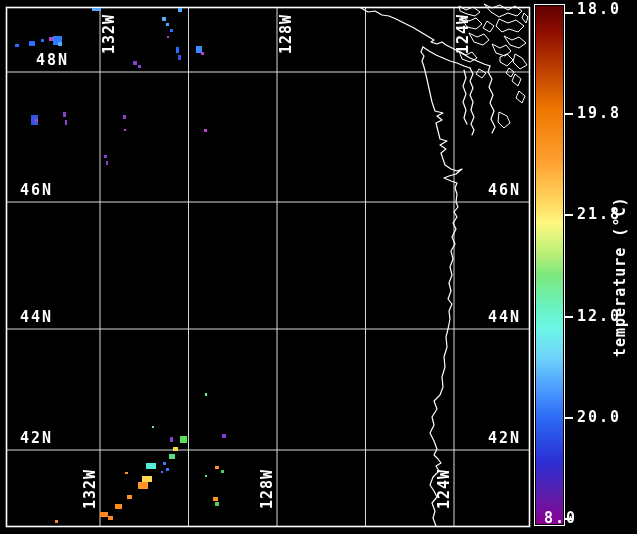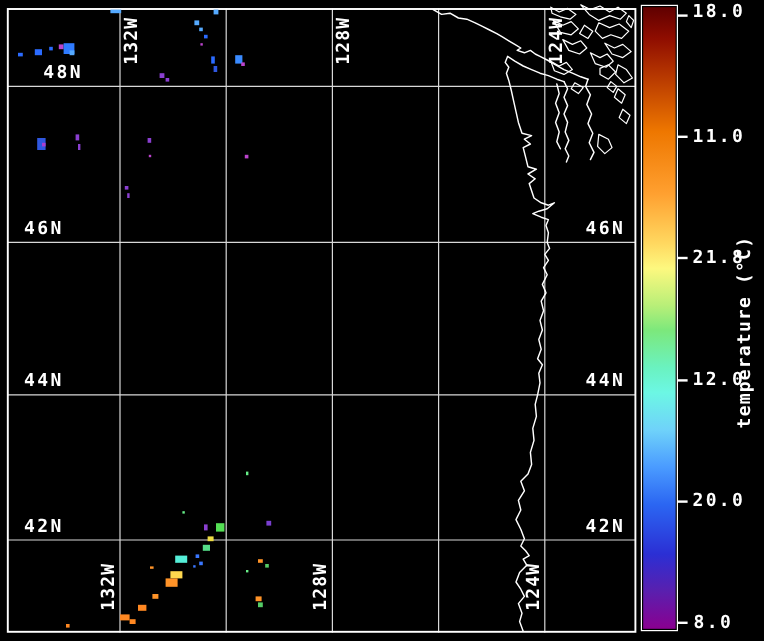--- a/index.html
+++ b/index.html
@@ -137,25 +137,25 @@
       <div class="label vlabel" style="left: 437px; top: 509px;">124W</div>
     </div>
 
   <div class="cbar-frame">
     <div id="cbar-grad" class="cbar-grad" style="background: linear-gradient(rgb(96, 0, 0) 0%, rgb(143, 13, 0) 5%, rgb(176, 48, 0) 10%, rgb(238, 119, 0) 20%, rgb(255, 160, 48) 30%, rgb(255, 216, 96) 38%, rgb(253, 248, 127) 42%, rgb(184, 239, 120) 48%, rgb(124, 232, 124) 52%, rgb(106, 242, 192) 58%, rgb(108, 247, 228) 62%, rgb(111, 210, 250) 68%, rgb(74, 155, 255) 74%, rgb(43, 102, 242) 80%, rgb(43, 47, 212) 88%, rgb(90, 31, 174) 94%, rgb(138, 0, 144) 100%);"></div>
   </div>
   <div id="cbar-ticks">
       <div class="cbar-tick" style="top: 12px;"></div>
       <div class="label" style="left: 577px; top: 2px;">18.0</div>
       <div class="cbar-tick" style="top: 113px;"></div>
-      <div class="label" style="left: 577px; top: 106px;">11.0</div>
+      <div class="label" style="left: 577px; top: 106px;">19.8</div>
       <div class="cbar-tick" style="top: 214px;"></div>
       <div class="label" style="left: 577px; top: 207px;">21.8</div>
       <div class="cbar-tick" style="top: 316px;"></div>
       <div class="label" style="left: 577px; top: 309px;">12.0</div>
       <div class="cbar-tick" style="top: 417px;"></div>
       <div class="label" style="left: 577px; top: 410px;">20.0</div>
       <div class="cbar-tick" style="top: 518px;"></div>
-      <div class="label" style="left: 578px; top: 511px;">8.0</div>
+      <div class="label" style="left: 544px; top: 511px;">8.0</div>
     </div>
 
   <div class="label vlabel cbar-title">temperature (°C)</div>
 </div>
 
 </body></html>

